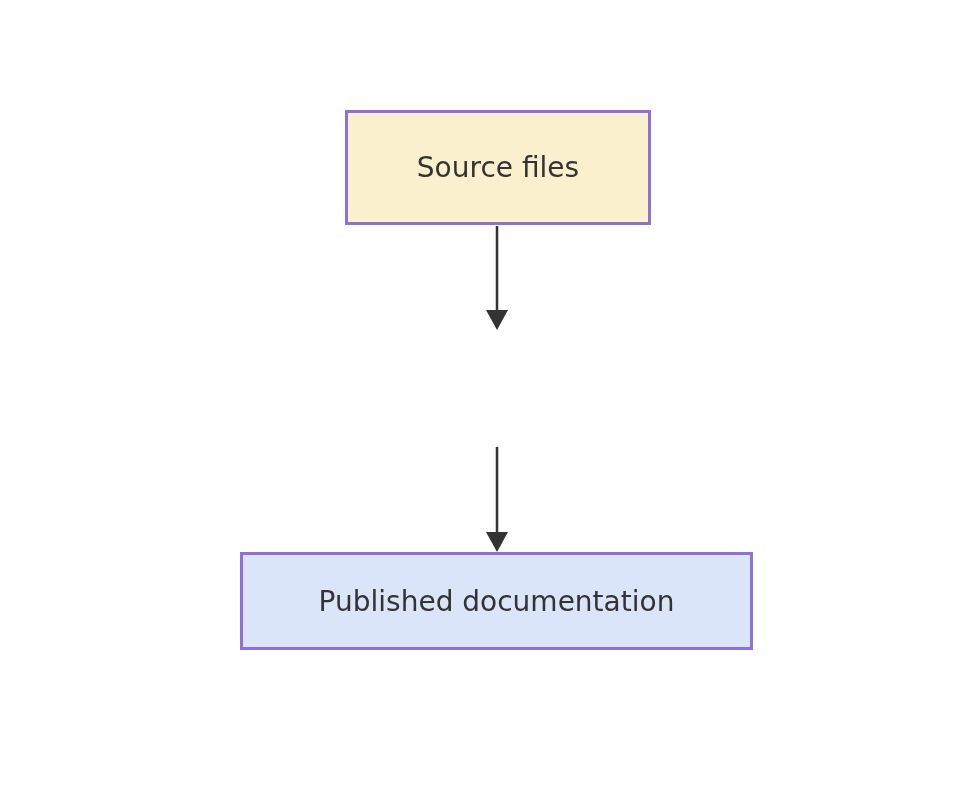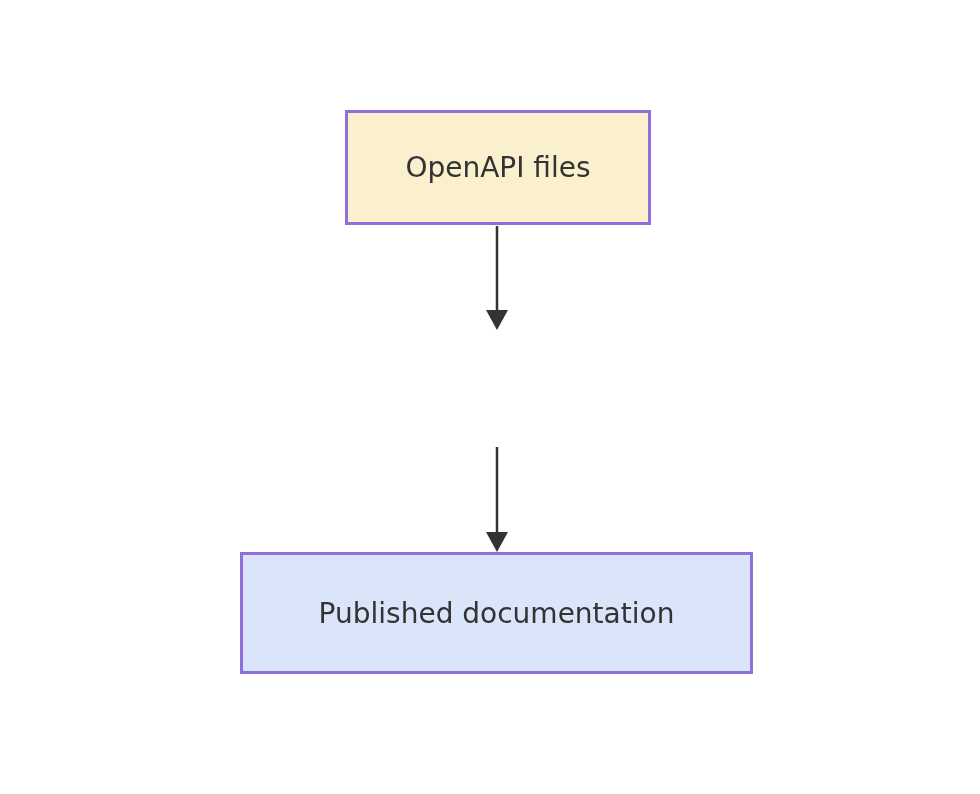--- a/index.html
+++ b/index.html
@@ -40,21 +40,21 @@
   #node-openapi {
     left: 283px;
     top: 330px;
     width: 430px;
     height: 116px;
   }
   #node-published {
     left: 240px;
     top: 552px;
     width: 513px;
-    height: 122px;
+    height: 98px;
   }
   svg.edges {
     position: absolute;
     left: 0;
     top: 0;
     z-index: 1;
   }
 </style>
 </head>
 <body>
@@ -66,21 +66,21 @@
       <line x1="497" y1="226" x2="497" y2="312" stroke="#333333" stroke-width="2.5"></line>
       <polygon points="497,330 486,310 508,310" fill="#333333"></polygon>
     </g>
     <g>
       <line x1="497" y1="447" x2="497" y2="534" stroke="#333333" stroke-width="2.5"></line>
       <polygon points="497,552 486,532 508,532" fill="#333333"></polygon>
     </g>
   </svg>
 
   <div class="node" id="node-source" style="background: rgb(251, 240, 205); border-color: rgb(142, 112, 216); color: rgb(51, 51, 51);">
-    <span>OpenAPI files</span>
+    <span>Source files</span>
   </div>
 
 
   <div class="node" id="node-published" style="background: rgb(219, 229, 249); border-color: rgb(142, 112, 216); color: rgb(51, 51, 51);">
     <span>Published documentation</span>
   </div>
 
 </div>
 
 </body></html>

